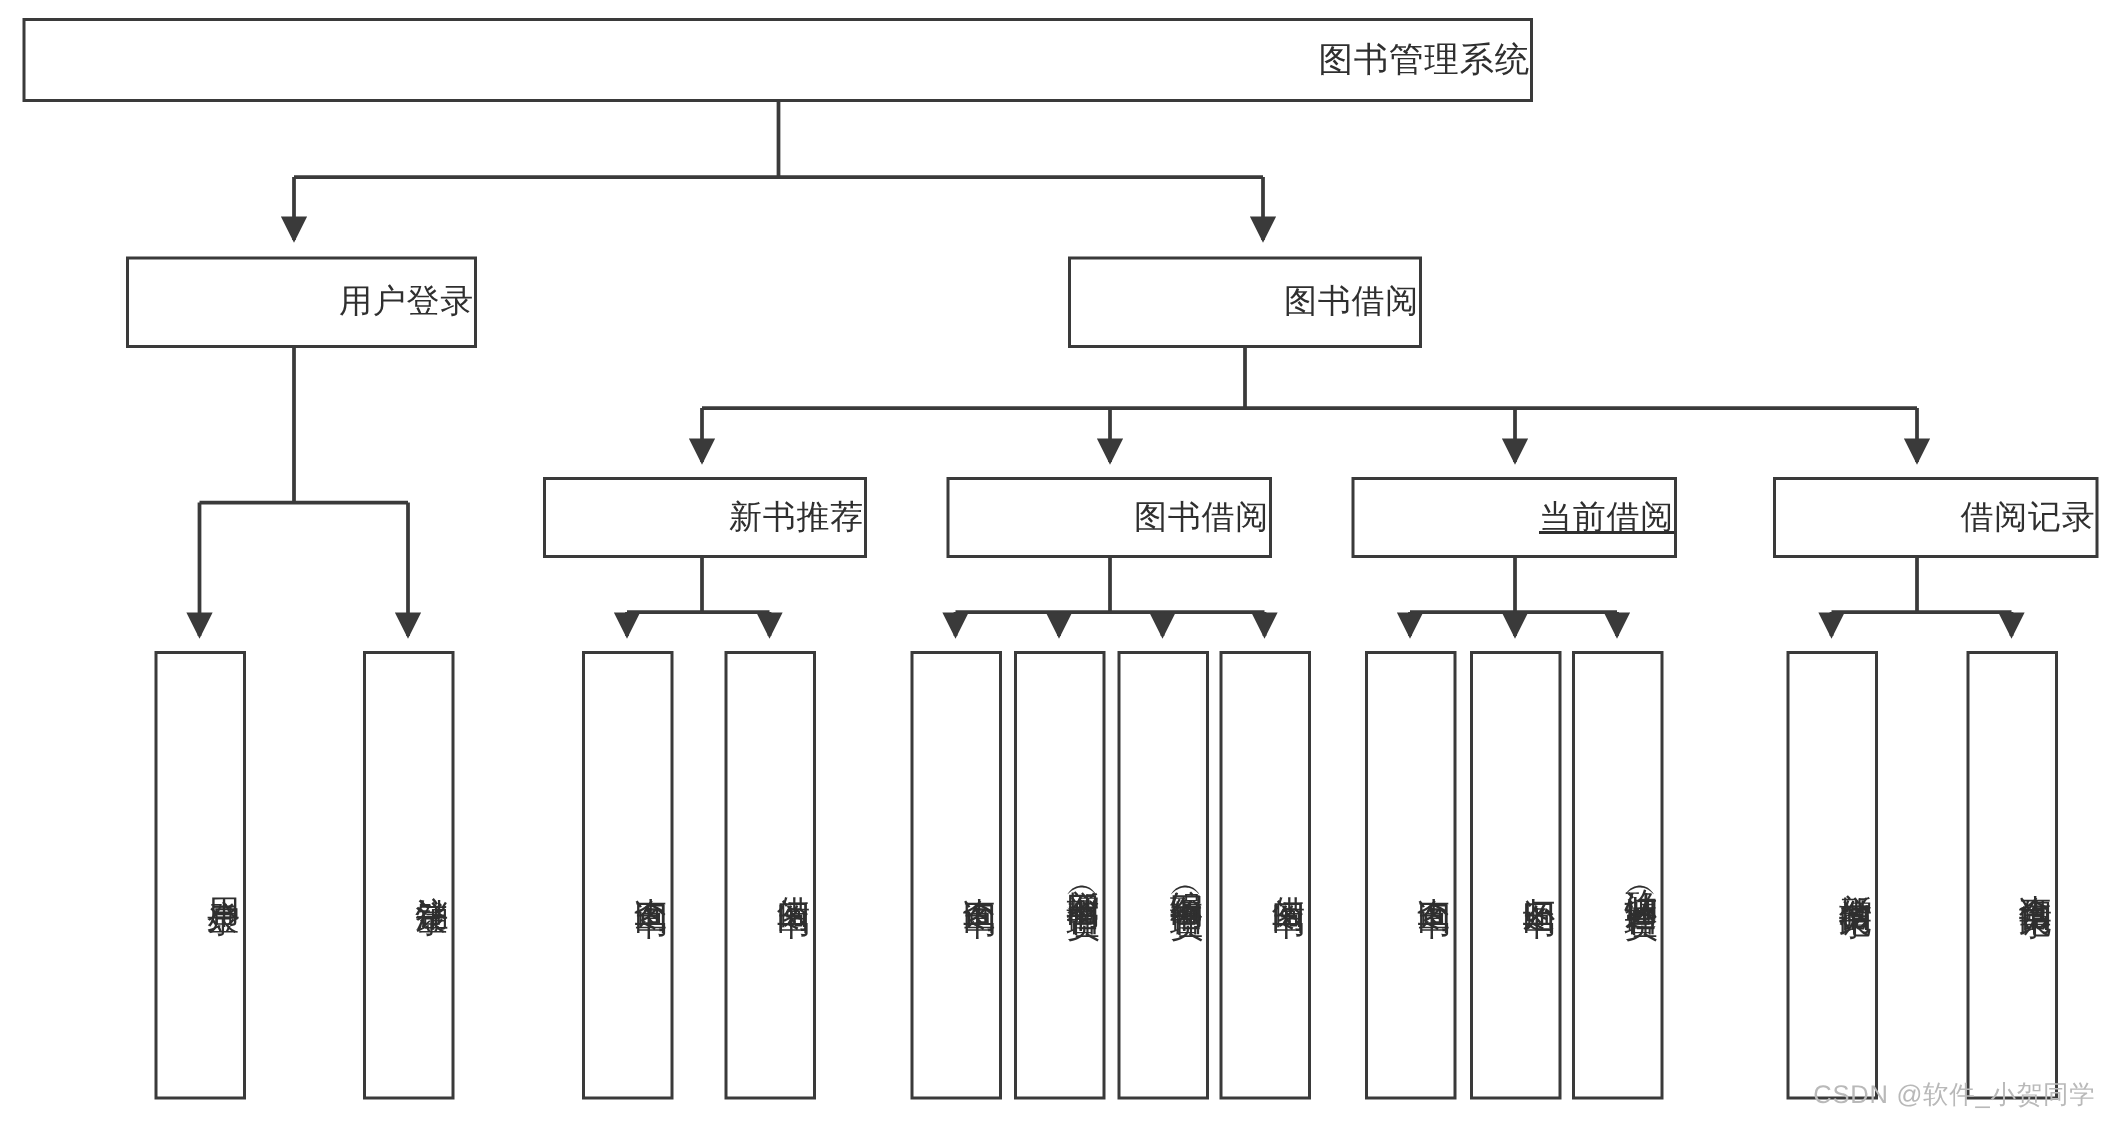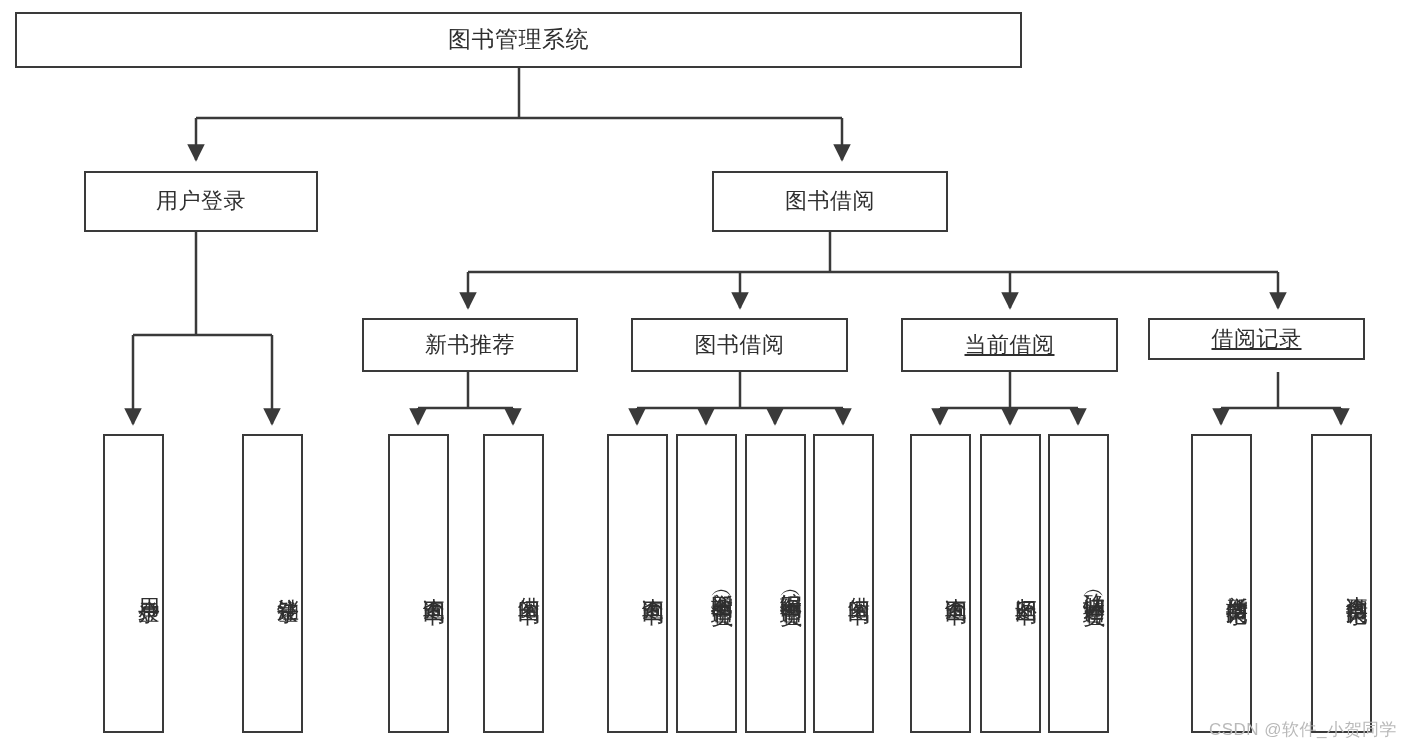--- a/index.html
+++ b/index.html
@@ -35,20 +35,21 @@
     display: flex;
     align-items: center;
     justify-content: center;
     text-align: center;
     color: #2f2f2f;
   }
   .node-h {
     font-size: 22px;
     letter-spacing: 0.5px;
     line-height: 1.2;
+    justify-content: flex-end;
   }
   .node-root {
     font-size: 23px;
   }
   .node-v {
     writing-mode: vertical-rl;
     text-orientation: upright;
     font-size: 22px;
     line-height: 1.18;
     letter-spacing: 2px;
@@ -145,21 +146,21 @@
   </div>
 
   <div class="node node-h" style="left:362px; top:318px; width:216px; height:54px;">
     <span>新书推荐</span>
   </div>
 
   <div class="node node-h" style="left:901px; top:318px; width:217px; height:54px;text-decoration:underline;">
     <span>当前借阅</span>
   </div>
 
-  <div class="node node-h" style="left:1148px; top:318px; width:217px; height:42px;text-decoration:underline;">
+  <div class="node node-h" style="left:1182px; top:318px; width:217px; height:54px;">
     <span>借阅记录</span>
   </div>
 
   <div class="node node-v" style="left:103px; top:434px; width:61px; height:299px;">
     <span class="vlabel">用户登录</span>
   </div>
 
   <div class="node node-v" style="left:242px; top:434px; width:61px; height:299px;">
     <span class="vlabel">注销登录</span>
   </div>

